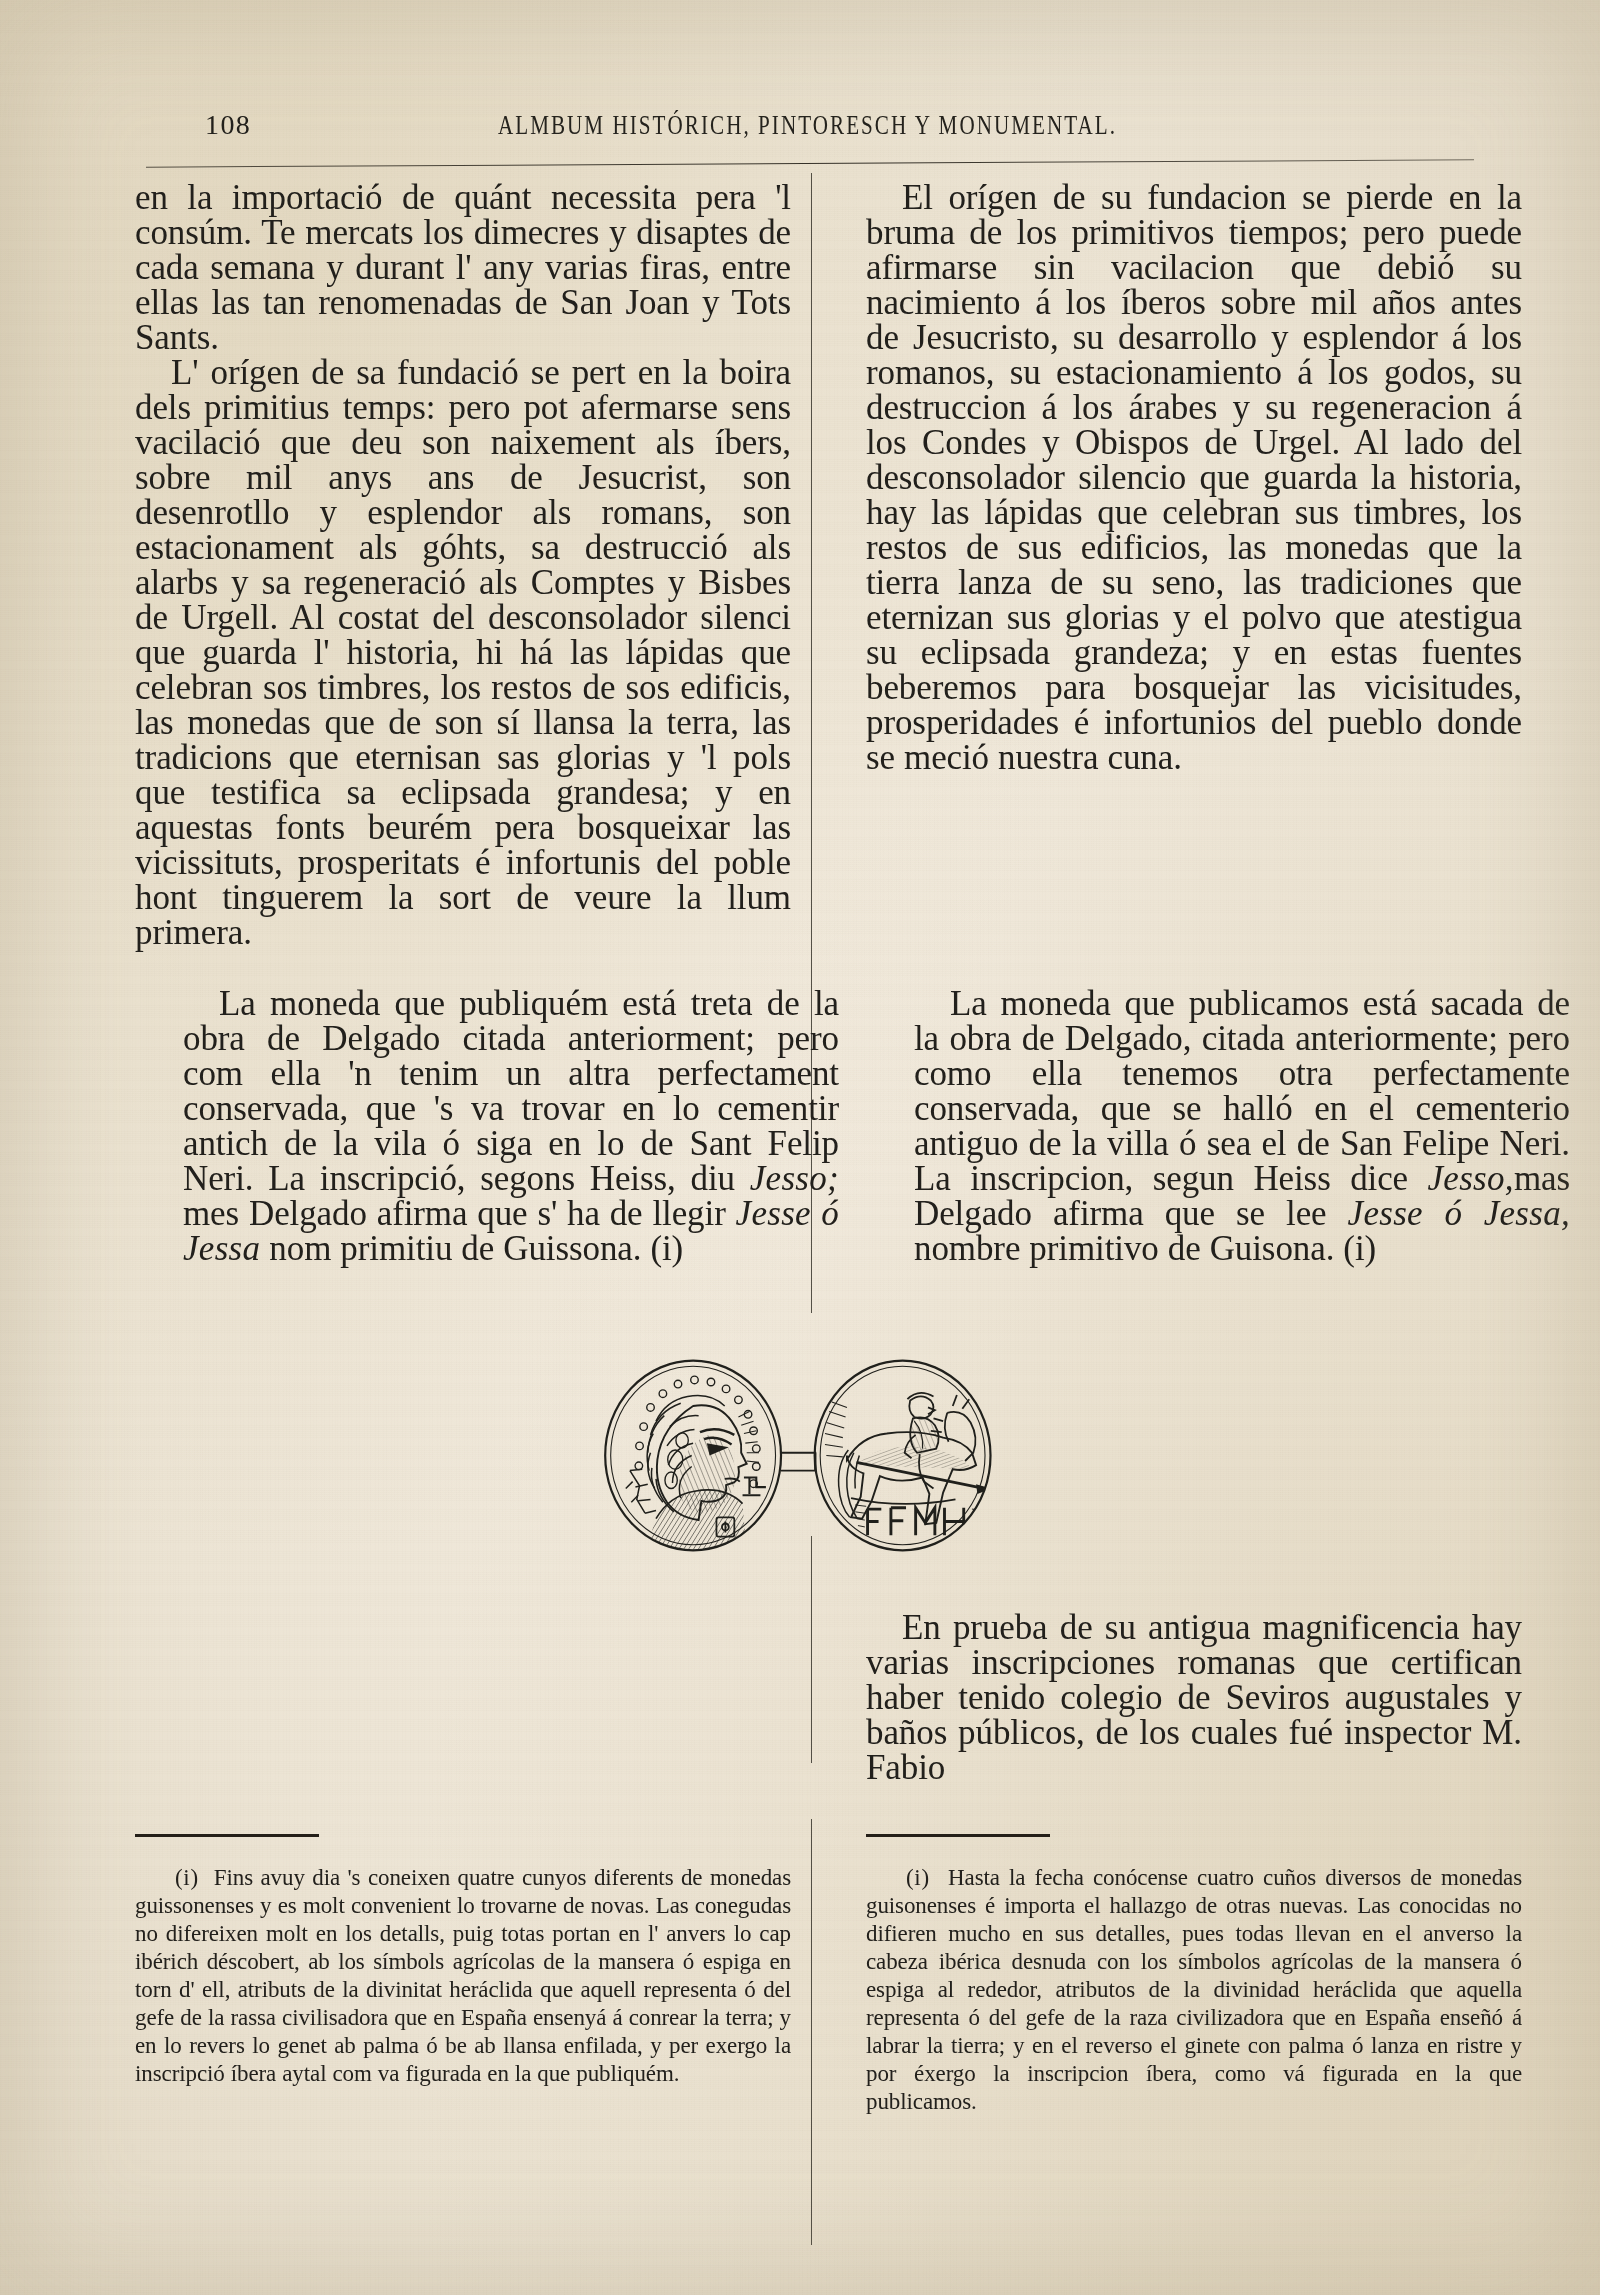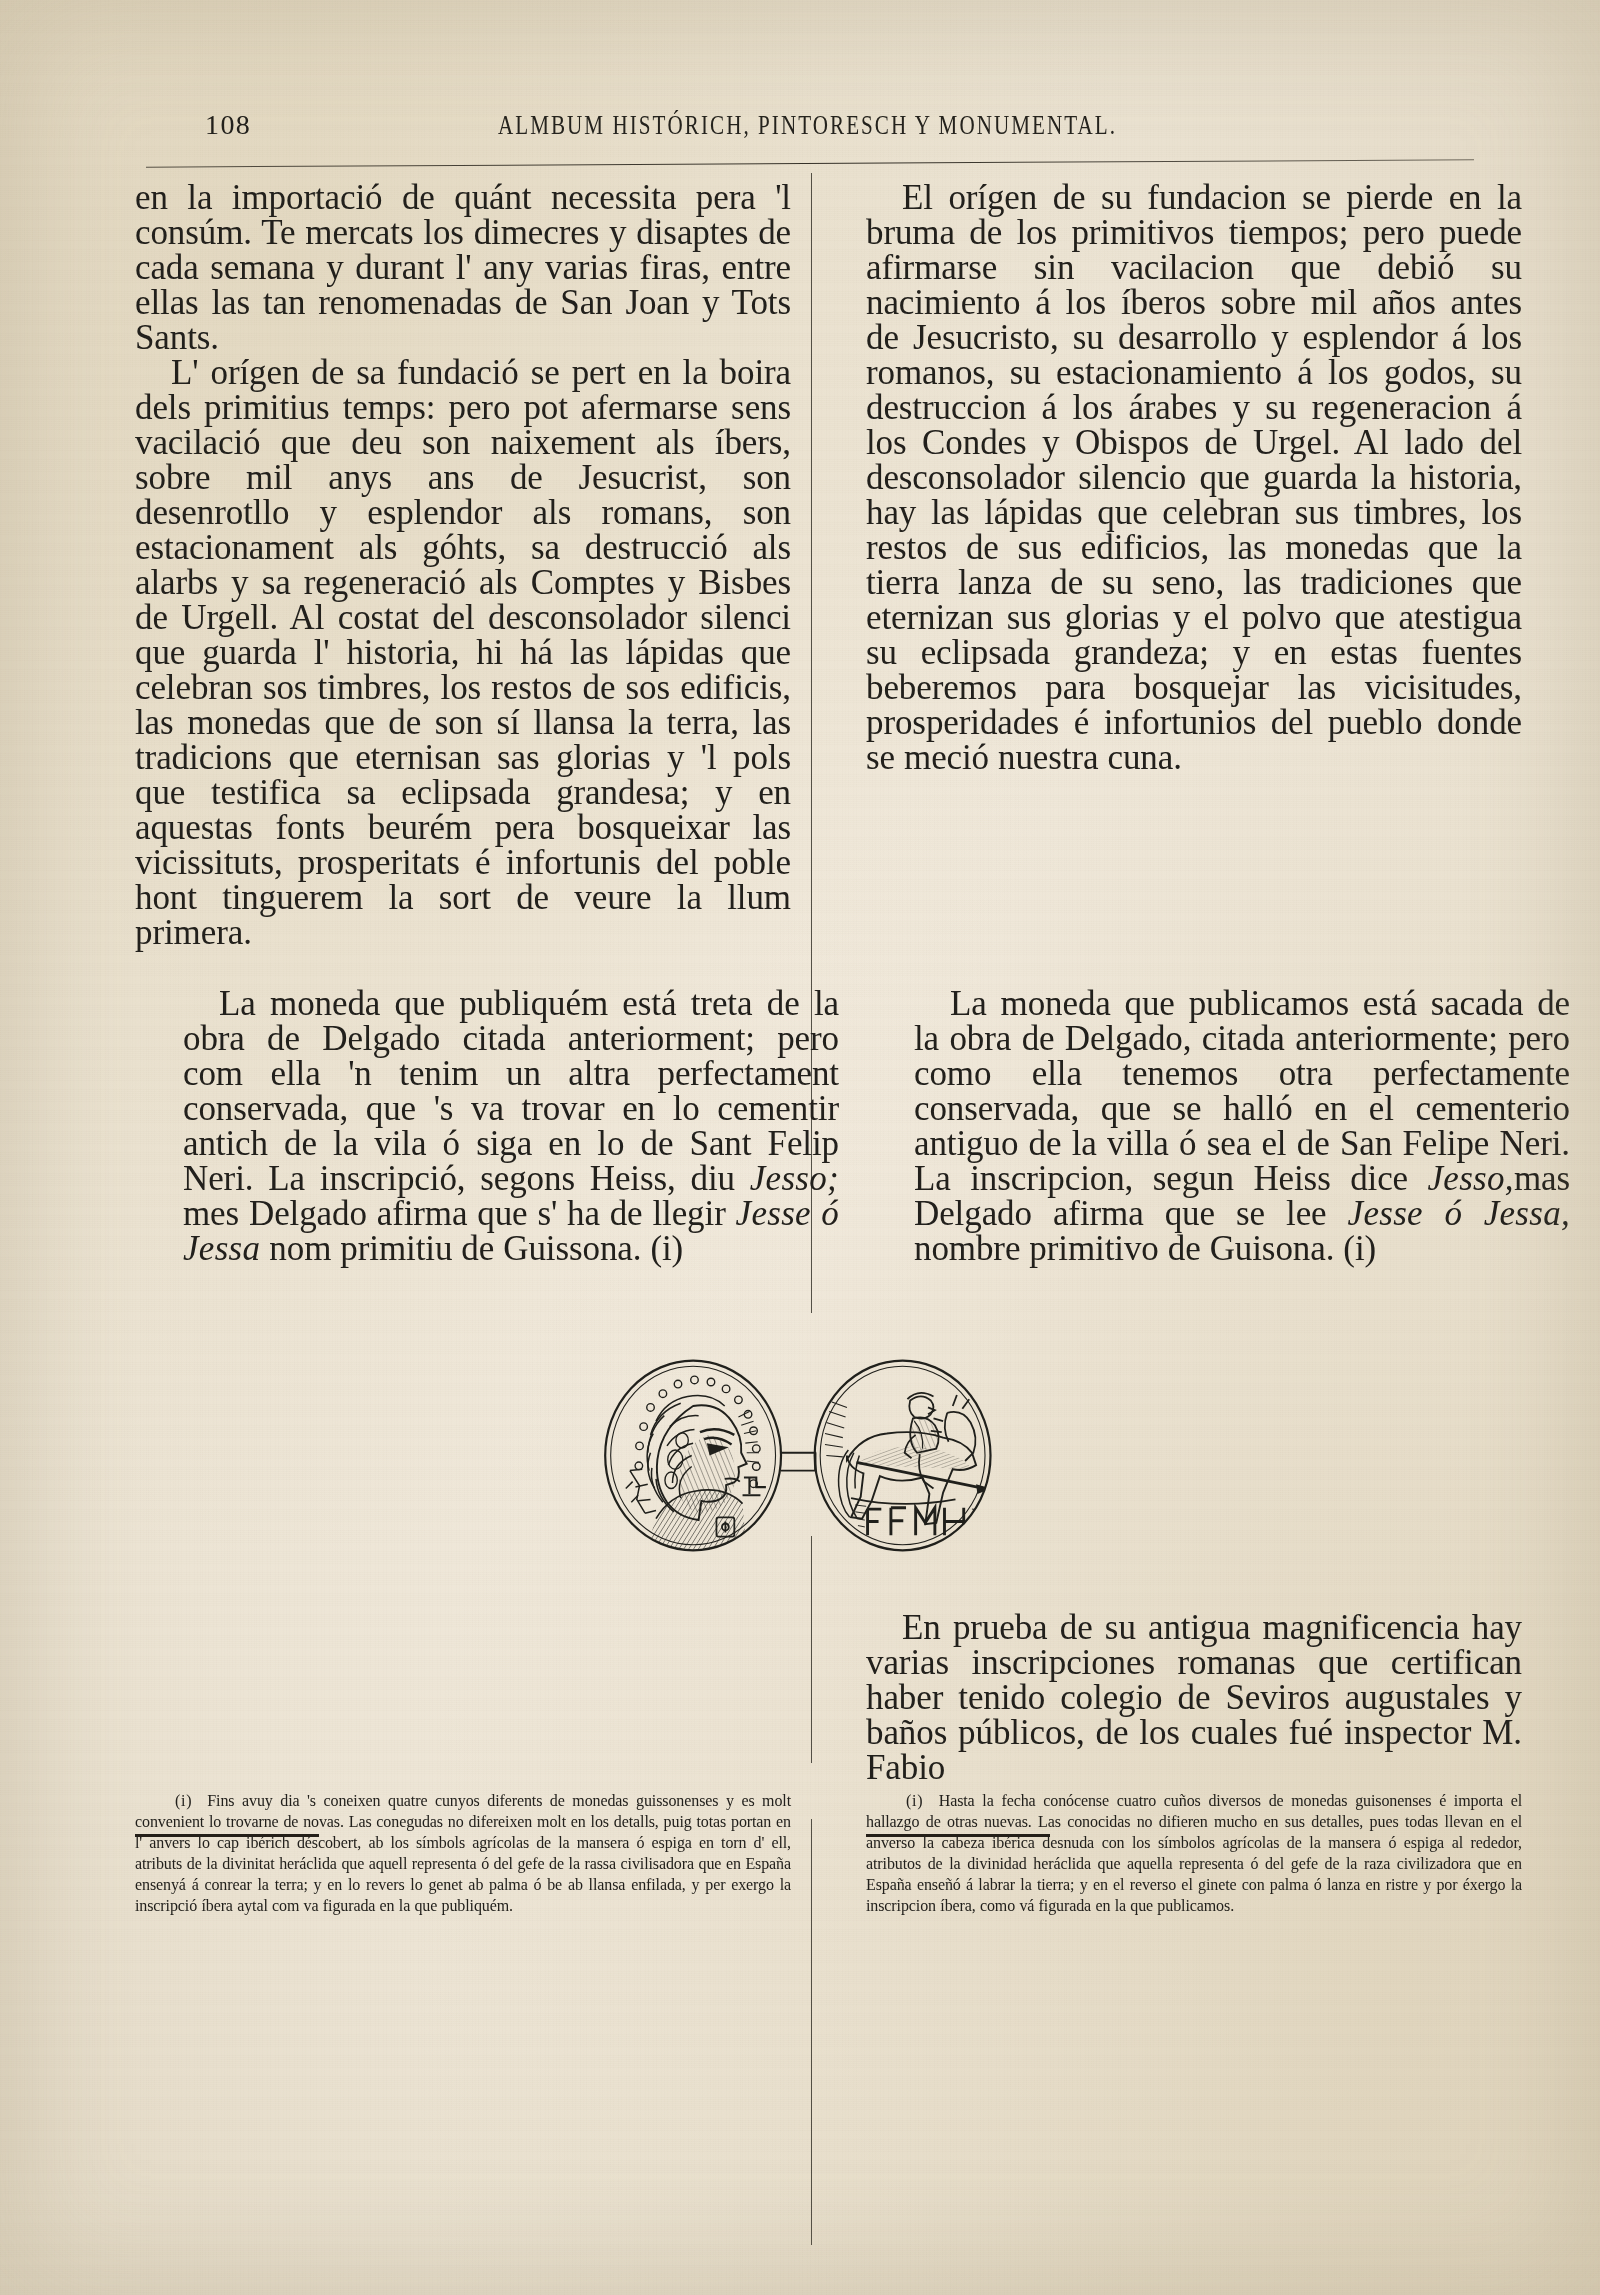--- a/index.html
+++ b/index.html
@@ -131,23 +131,23 @@
     top: 1325px;
     width: 426px;
     height: 261px;
   }
   .figure svg { display: block; }
 
   
   .fn {
     position: absolute;
     width: 656px;
-    top: 1790px;
-    font-size: 16px;
-    line-height: 21px;
+    top: 1864px;
+    font-size: 23px;
+    line-height: 28px;
     text-align: justify;
   }
   .fn.left  { left: 135px; }
   .fn.right { left: 866px; }
   .fn p { margin: 0; text-indent: 40px; }
   .fn-rule {
     position: absolute;
     top: 1834px;
     width: 184px;
     height: 2.7px;

